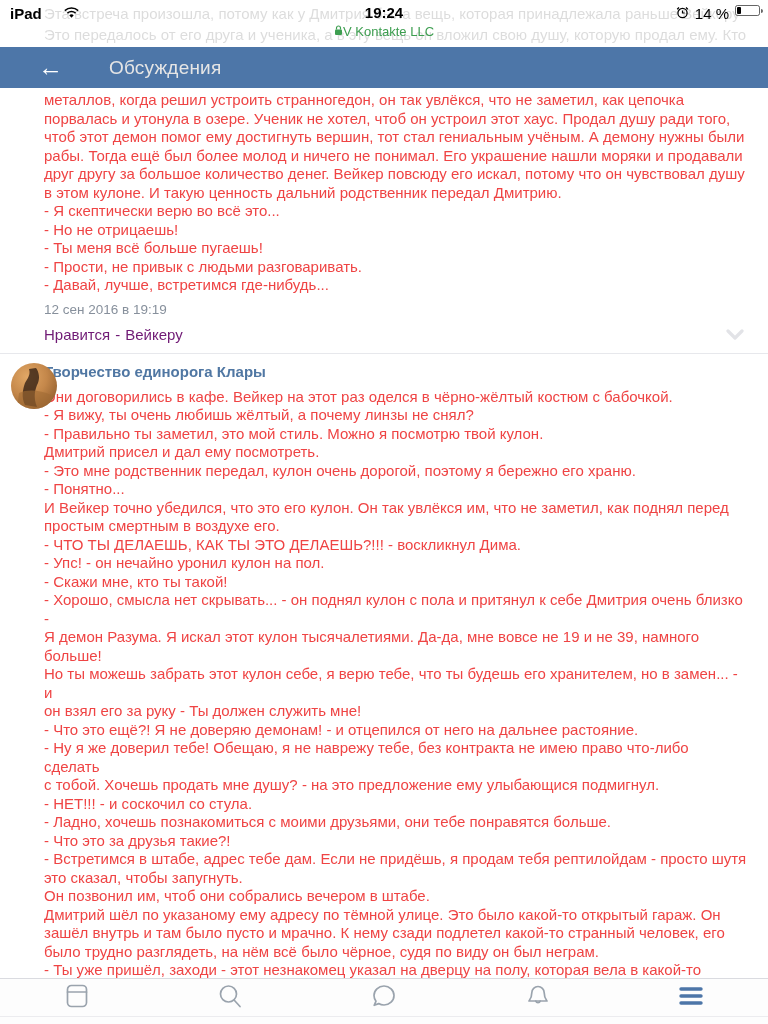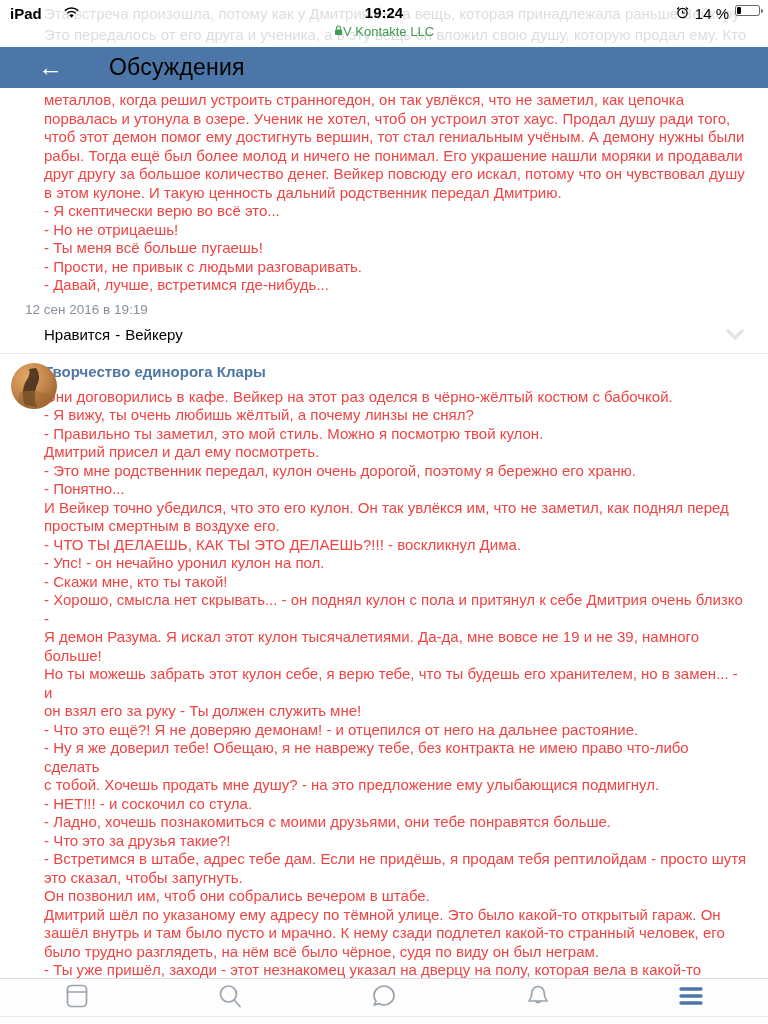--- a/index.html
+++ b/index.html
@@ -44,31 +44,31 @@
     content:""; position:absolute; right:-4px; top:2.5px; width:2.5px; height:4px;
     background:rgba(0,0,0,0.6); border-radius:0 2px 2px 0;
   }
   .battery-fill { position:absolute; left:1px; top:1px; width:4px; height:7px; background:#000; border-radius:1px; }
   
   .navbar {
     position:absolute; top:47px; left:0; width:768px; height:41px;
     background:#4d76a8; z-index:31; display:flex; align-items:center;
   }
   .nav-back { color:#fff; font-size:25px; margin-left:38px; line-height:1; cursor:default; }
-  .nav-title { color:#000000; font-size:23px; margin-left:46px; letter-spacing:0.2px; }
+  .nav-title { color:#e5e5e5; font-size:19px; margin-left:46px; letter-spacing:0.2px; }
   
   .content { position:absolute; top:88px; left:0; width:768px; z-index:1; }
   .body-text {
     margin:3px 20px 0 44px; font-size:15px; line-height:18.5px;
     white-space:pre-line; color:#ef4444;
   }
-  .meta-date { margin:7px 0 0 25px; font-size:13.5px; color:#87909c; }
+  .meta-date { margin:7px 0 0 44px; font-size:13.5px; color:#87909c; }
   .actions-row {
     margin:9px 20px 0 44px; display:flex; align-items:center;
-    font-size:15px; color:#000000;
+    font-size:15px; color:#701a75;
   }
   .actions-row .sep { margin:0 5px; }
   .collapse-chevron { margin-left:auto; margin-right:4px; }
   .divider { margin-top:10px; border-top:1px solid #e7e8ec; }
   
   .comment2 { position:relative; padding-top:9px; }
   .avatar {
     position:absolute; left:11px; top:9px; width:46px; height:46px; border-radius:50%;
     background:radial-gradient(circle at 35% 30%, #e2a866 0%, #c4874a 45%, #7c4d22 100%);
     overflow:hidden;

